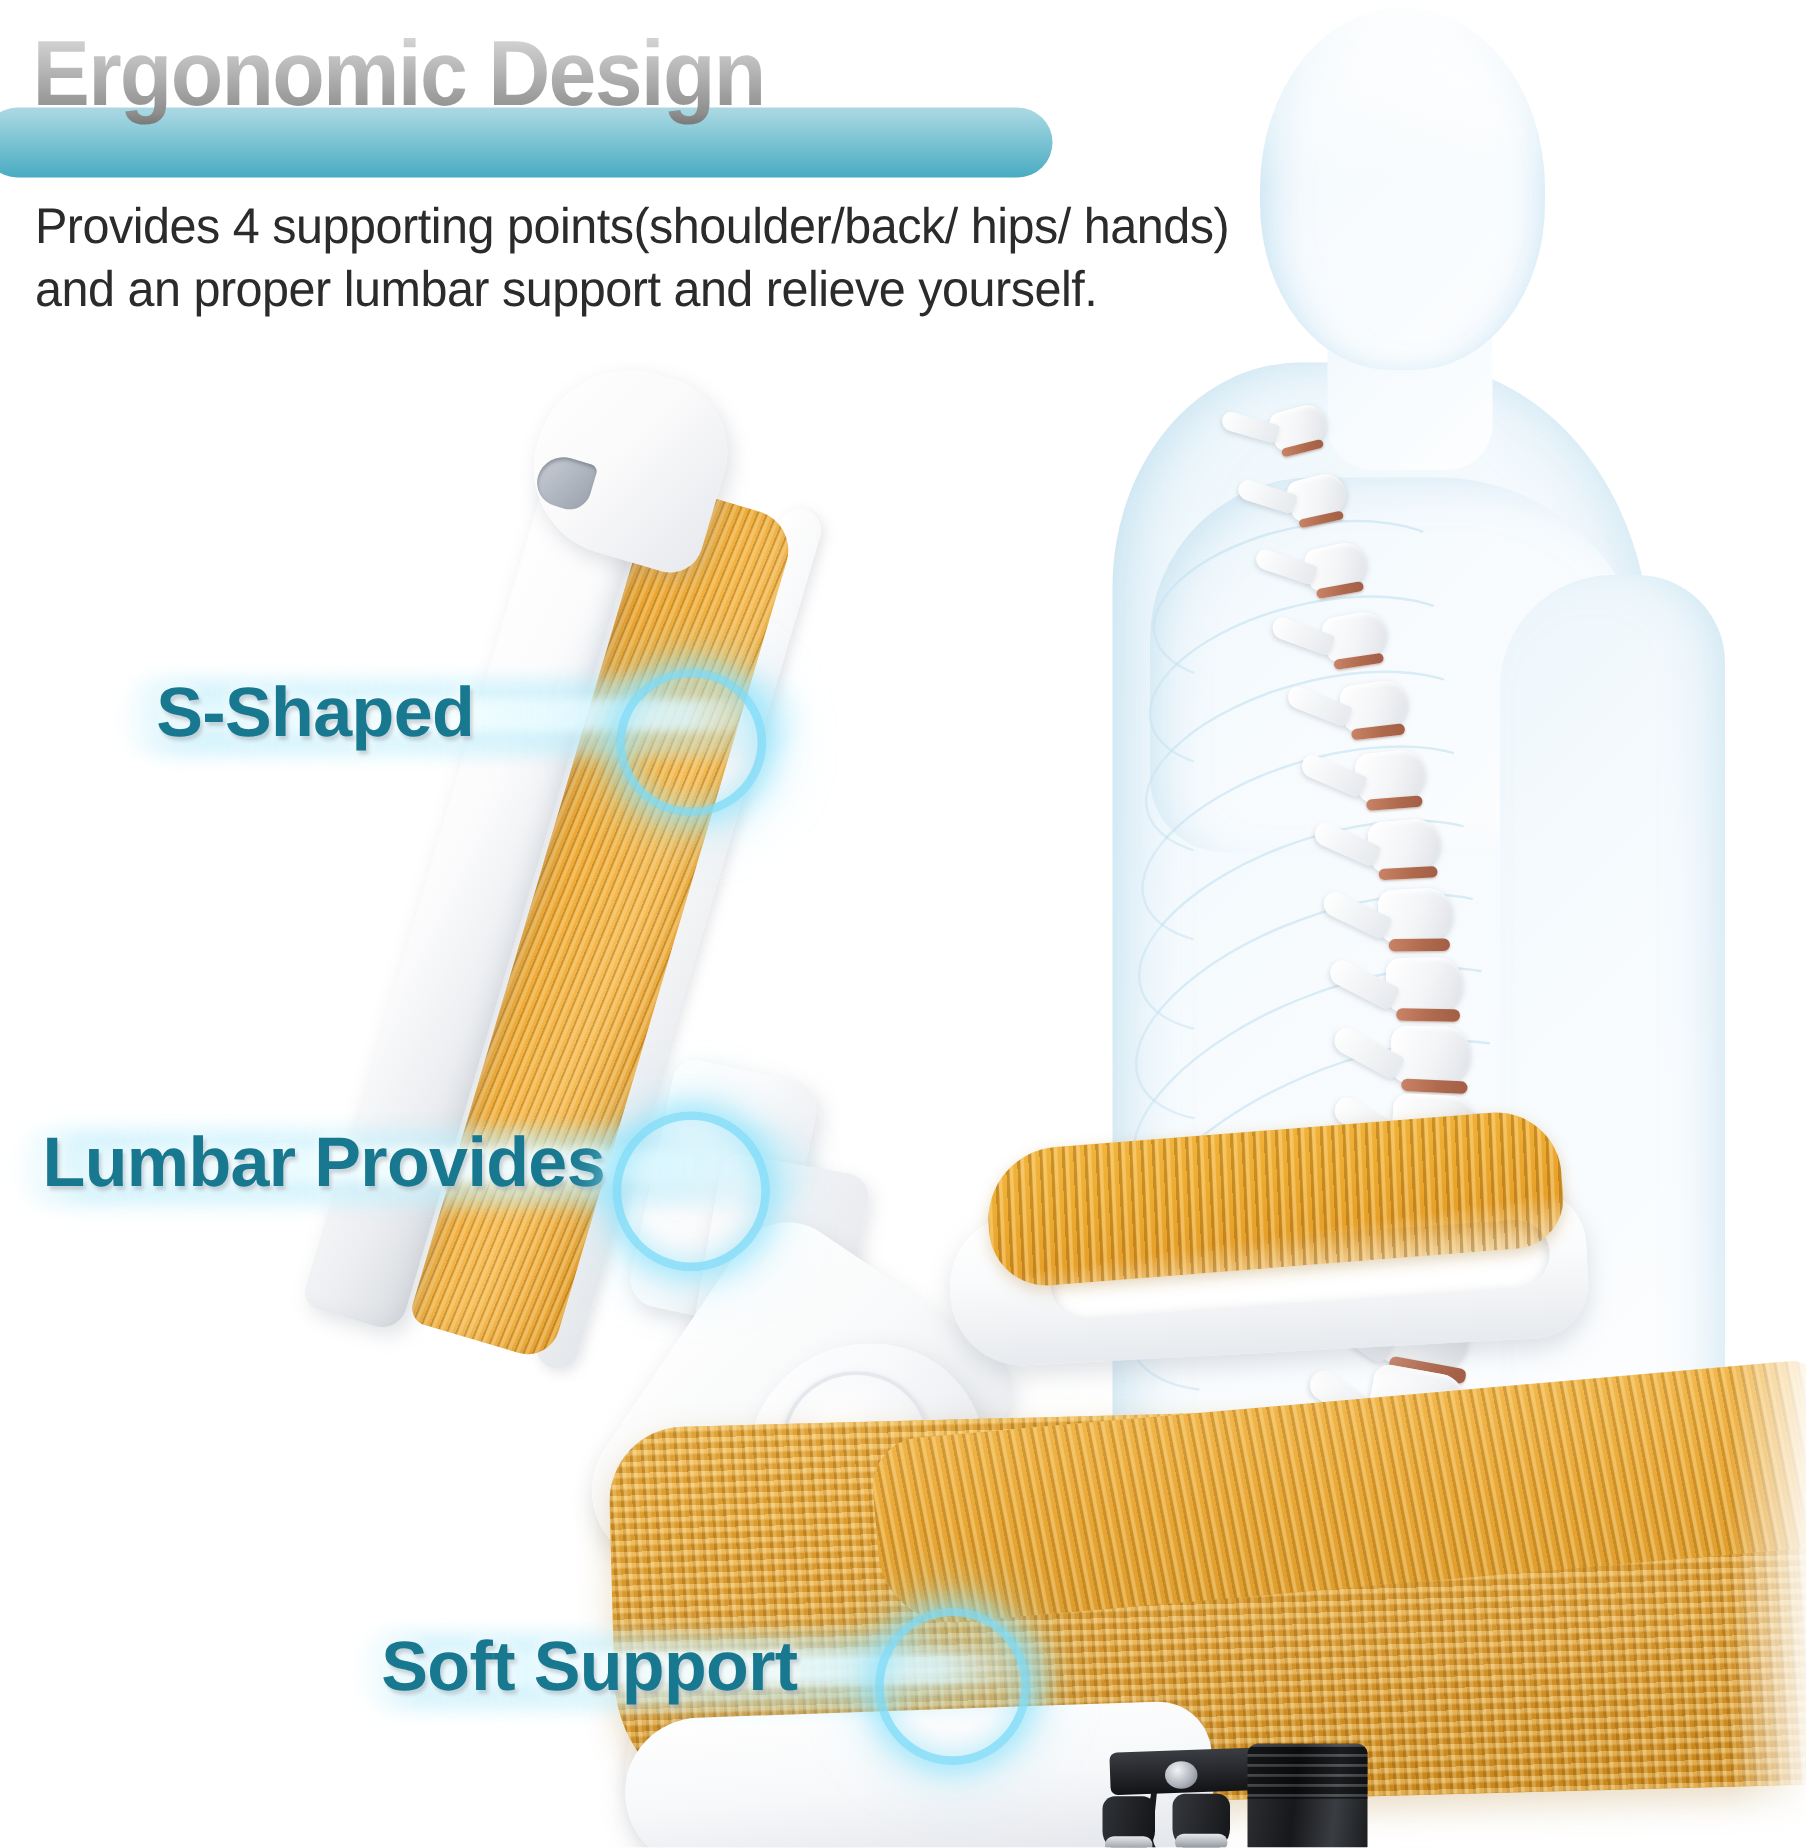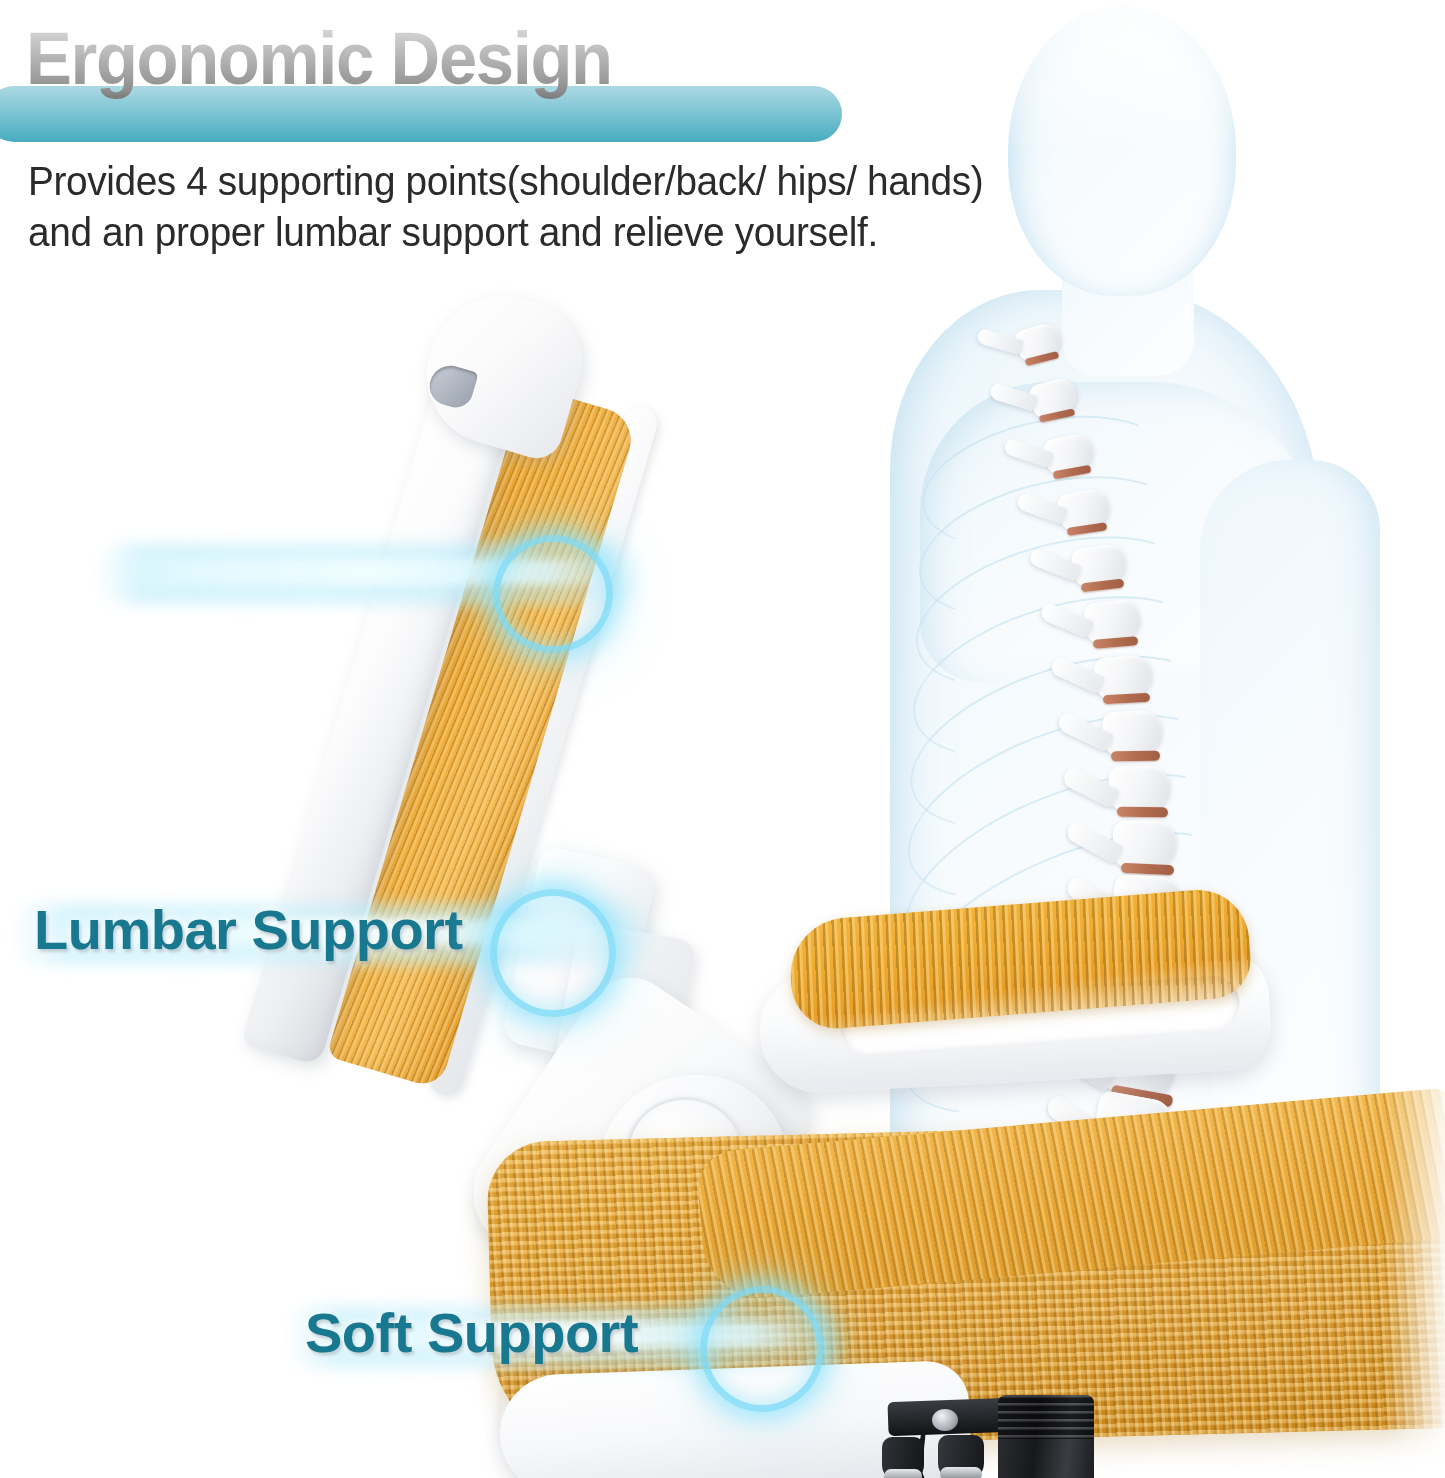--- a/index.html
+++ b/index.html
@@ -365,27 +365,28 @@
       <div id="knob1"></div>
       <div id="knob2"></div>
       <div id="knobring1"></div>
       <div id="knobring2"></div>
     </div>
   </div>
 
   <div class="callout" id="co-s">
     <div class="glow-bar"></div>
     <div class="glow-bar-core"></div>
+    <div class="callout-label">S-Shaped</div>
     <div class="glow-ring"></div>
   </div>
 
   <div class="callout" id="co-l">
     <div class="glow-bar"></div>
     <div class="glow-bar-core"></div>
-    <div class="callout-label">Lumbar Support</div>
+    <div class="callout-label">Lumbar Provides</div>
     <div class="glow-ring"></div>
   </div>
 
   <div class="callout" id="co-c">
     <div class="glow-bar"></div>
     <div class="glow-bar-core"></div>
     <div class="callout-label">Soft Support</div>
     <div class="glow-ring"></div>
   </div>
 

